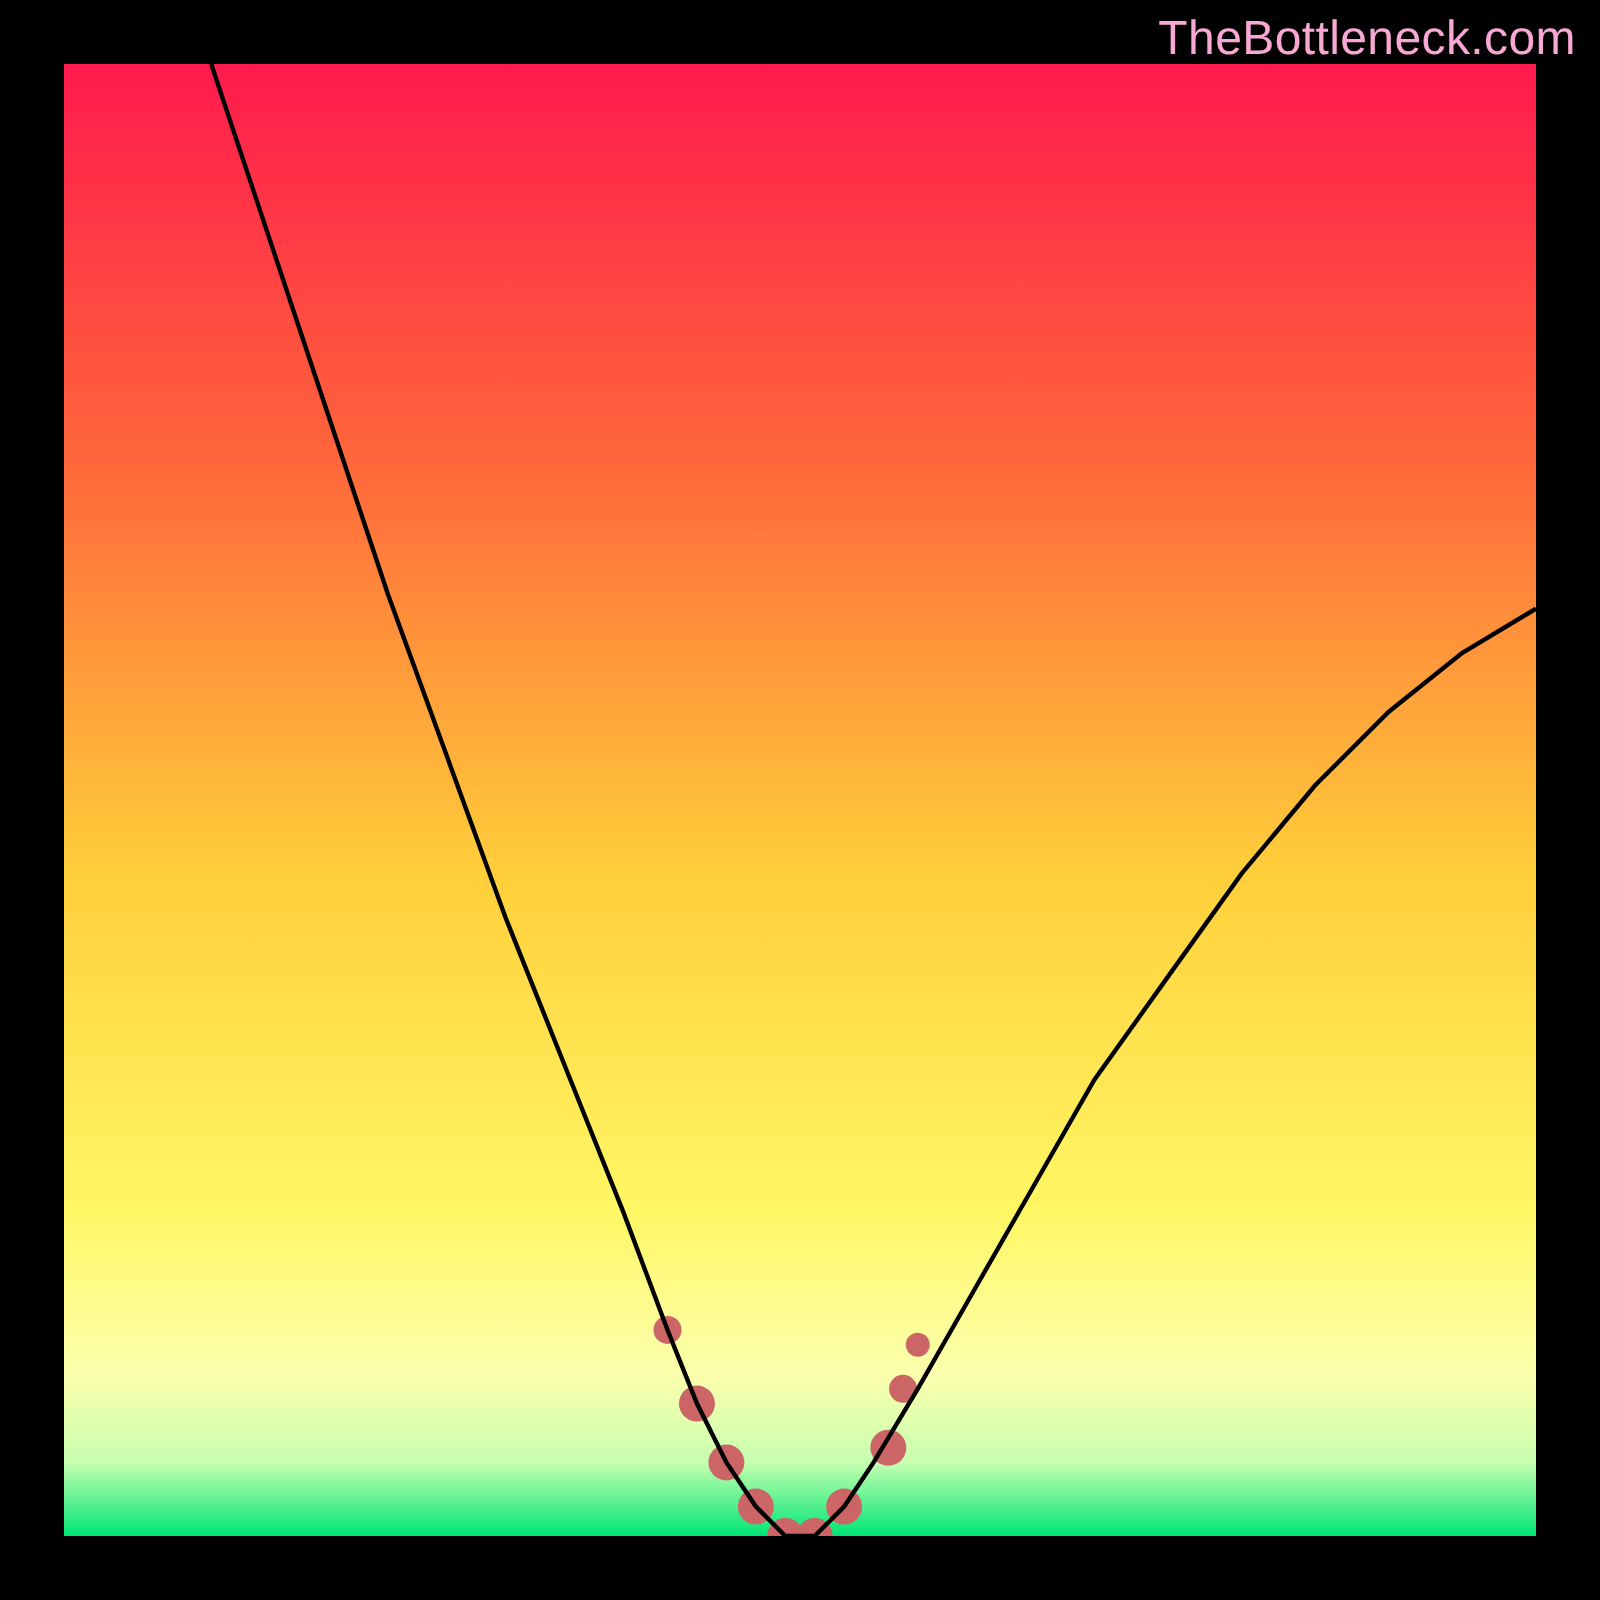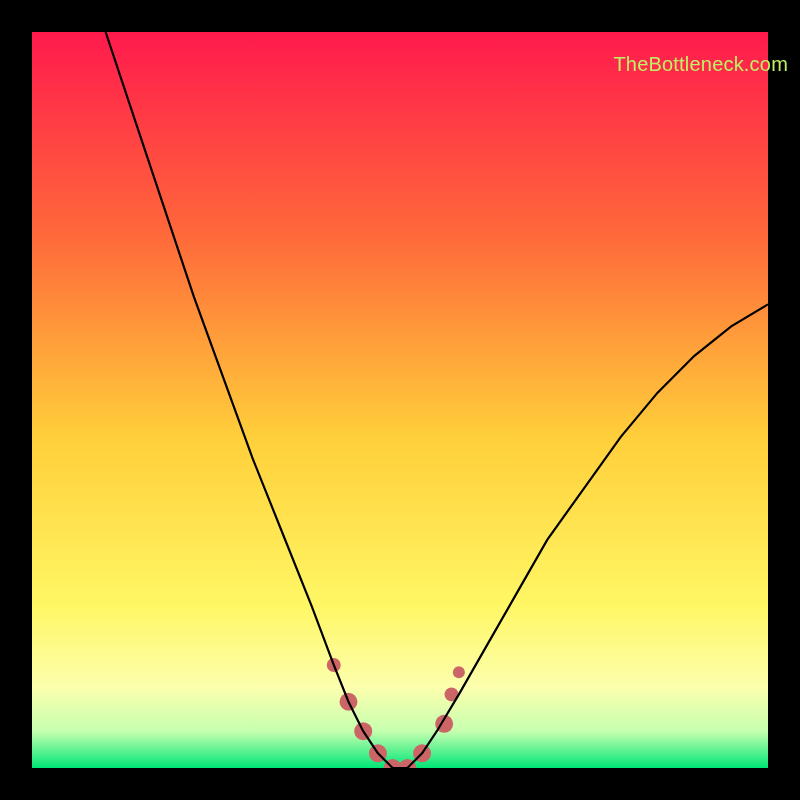--- a/index.html
+++ b/index.html
@@ -14,26 +14,25 @@
   .frame {
     position: relative;
     width: 800px;
     height: 800px;
     background: #000;
   }
   .watermark {
     position: absolute;
     top: 6px;
     right: 12px;
-    color: #bef264;
-    font-size: 20px;
+    color: #f9a8d4;
+    font-size: 24px;
     font-weight: 500;
     letter-spacing: 0.2px;
     z-index: 5;
-    margin-top: 47px;
   }
   .plot-area {
     position: absolute;
     left: 32px;
     top: 32px;
     width: 736px;
     height: 736px;
   }
   .plot-area svg {
     display: block;

